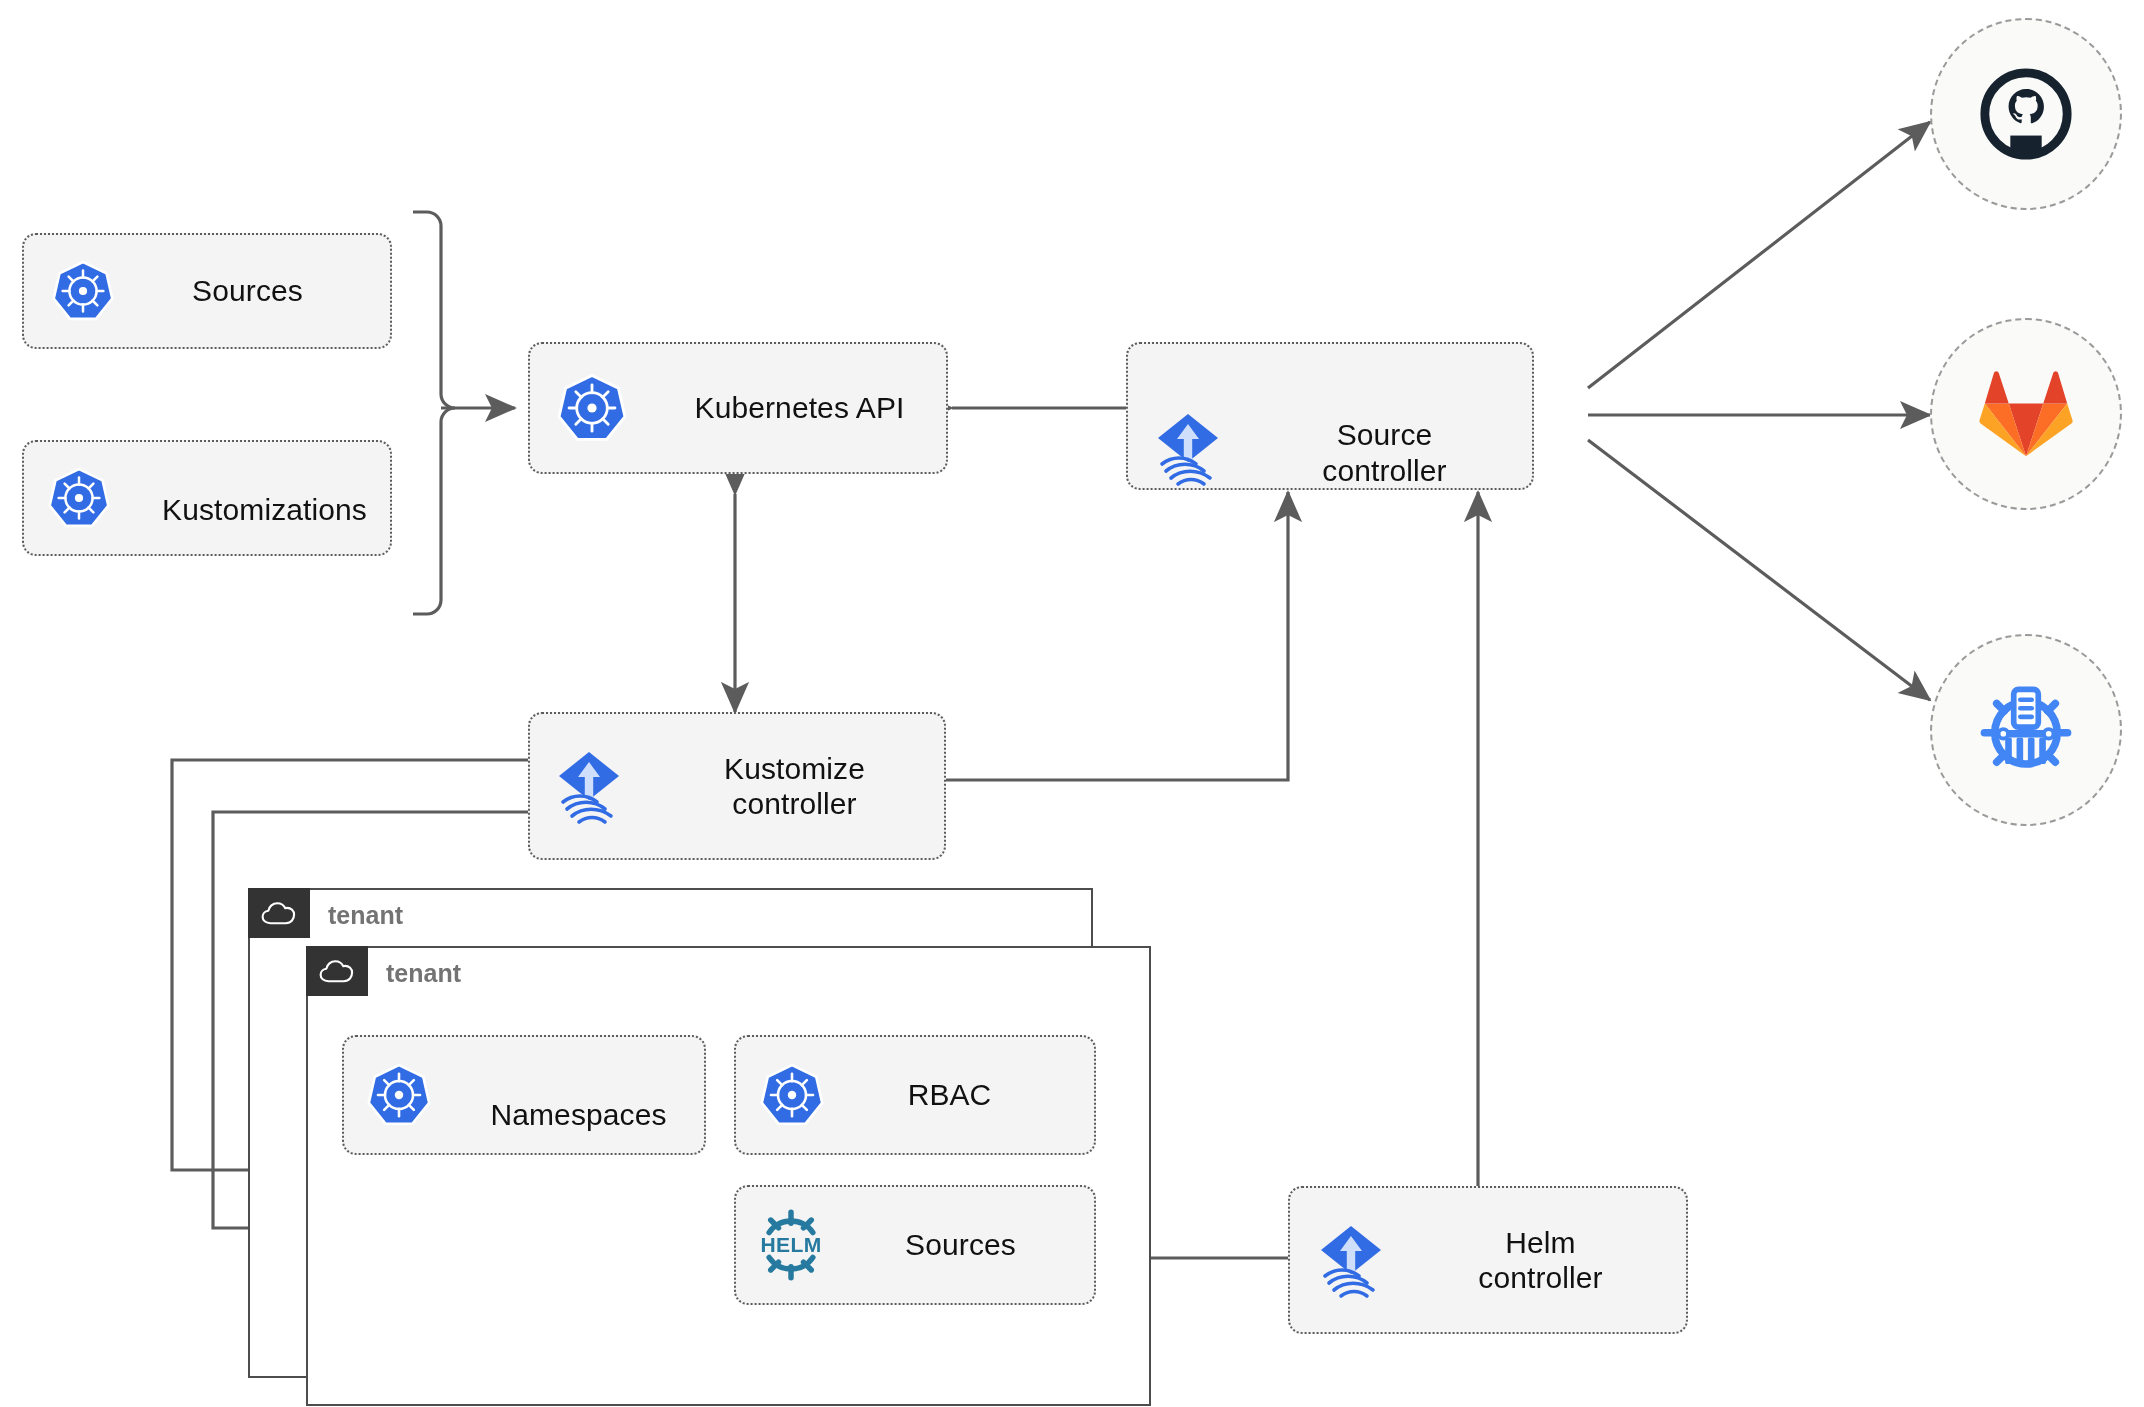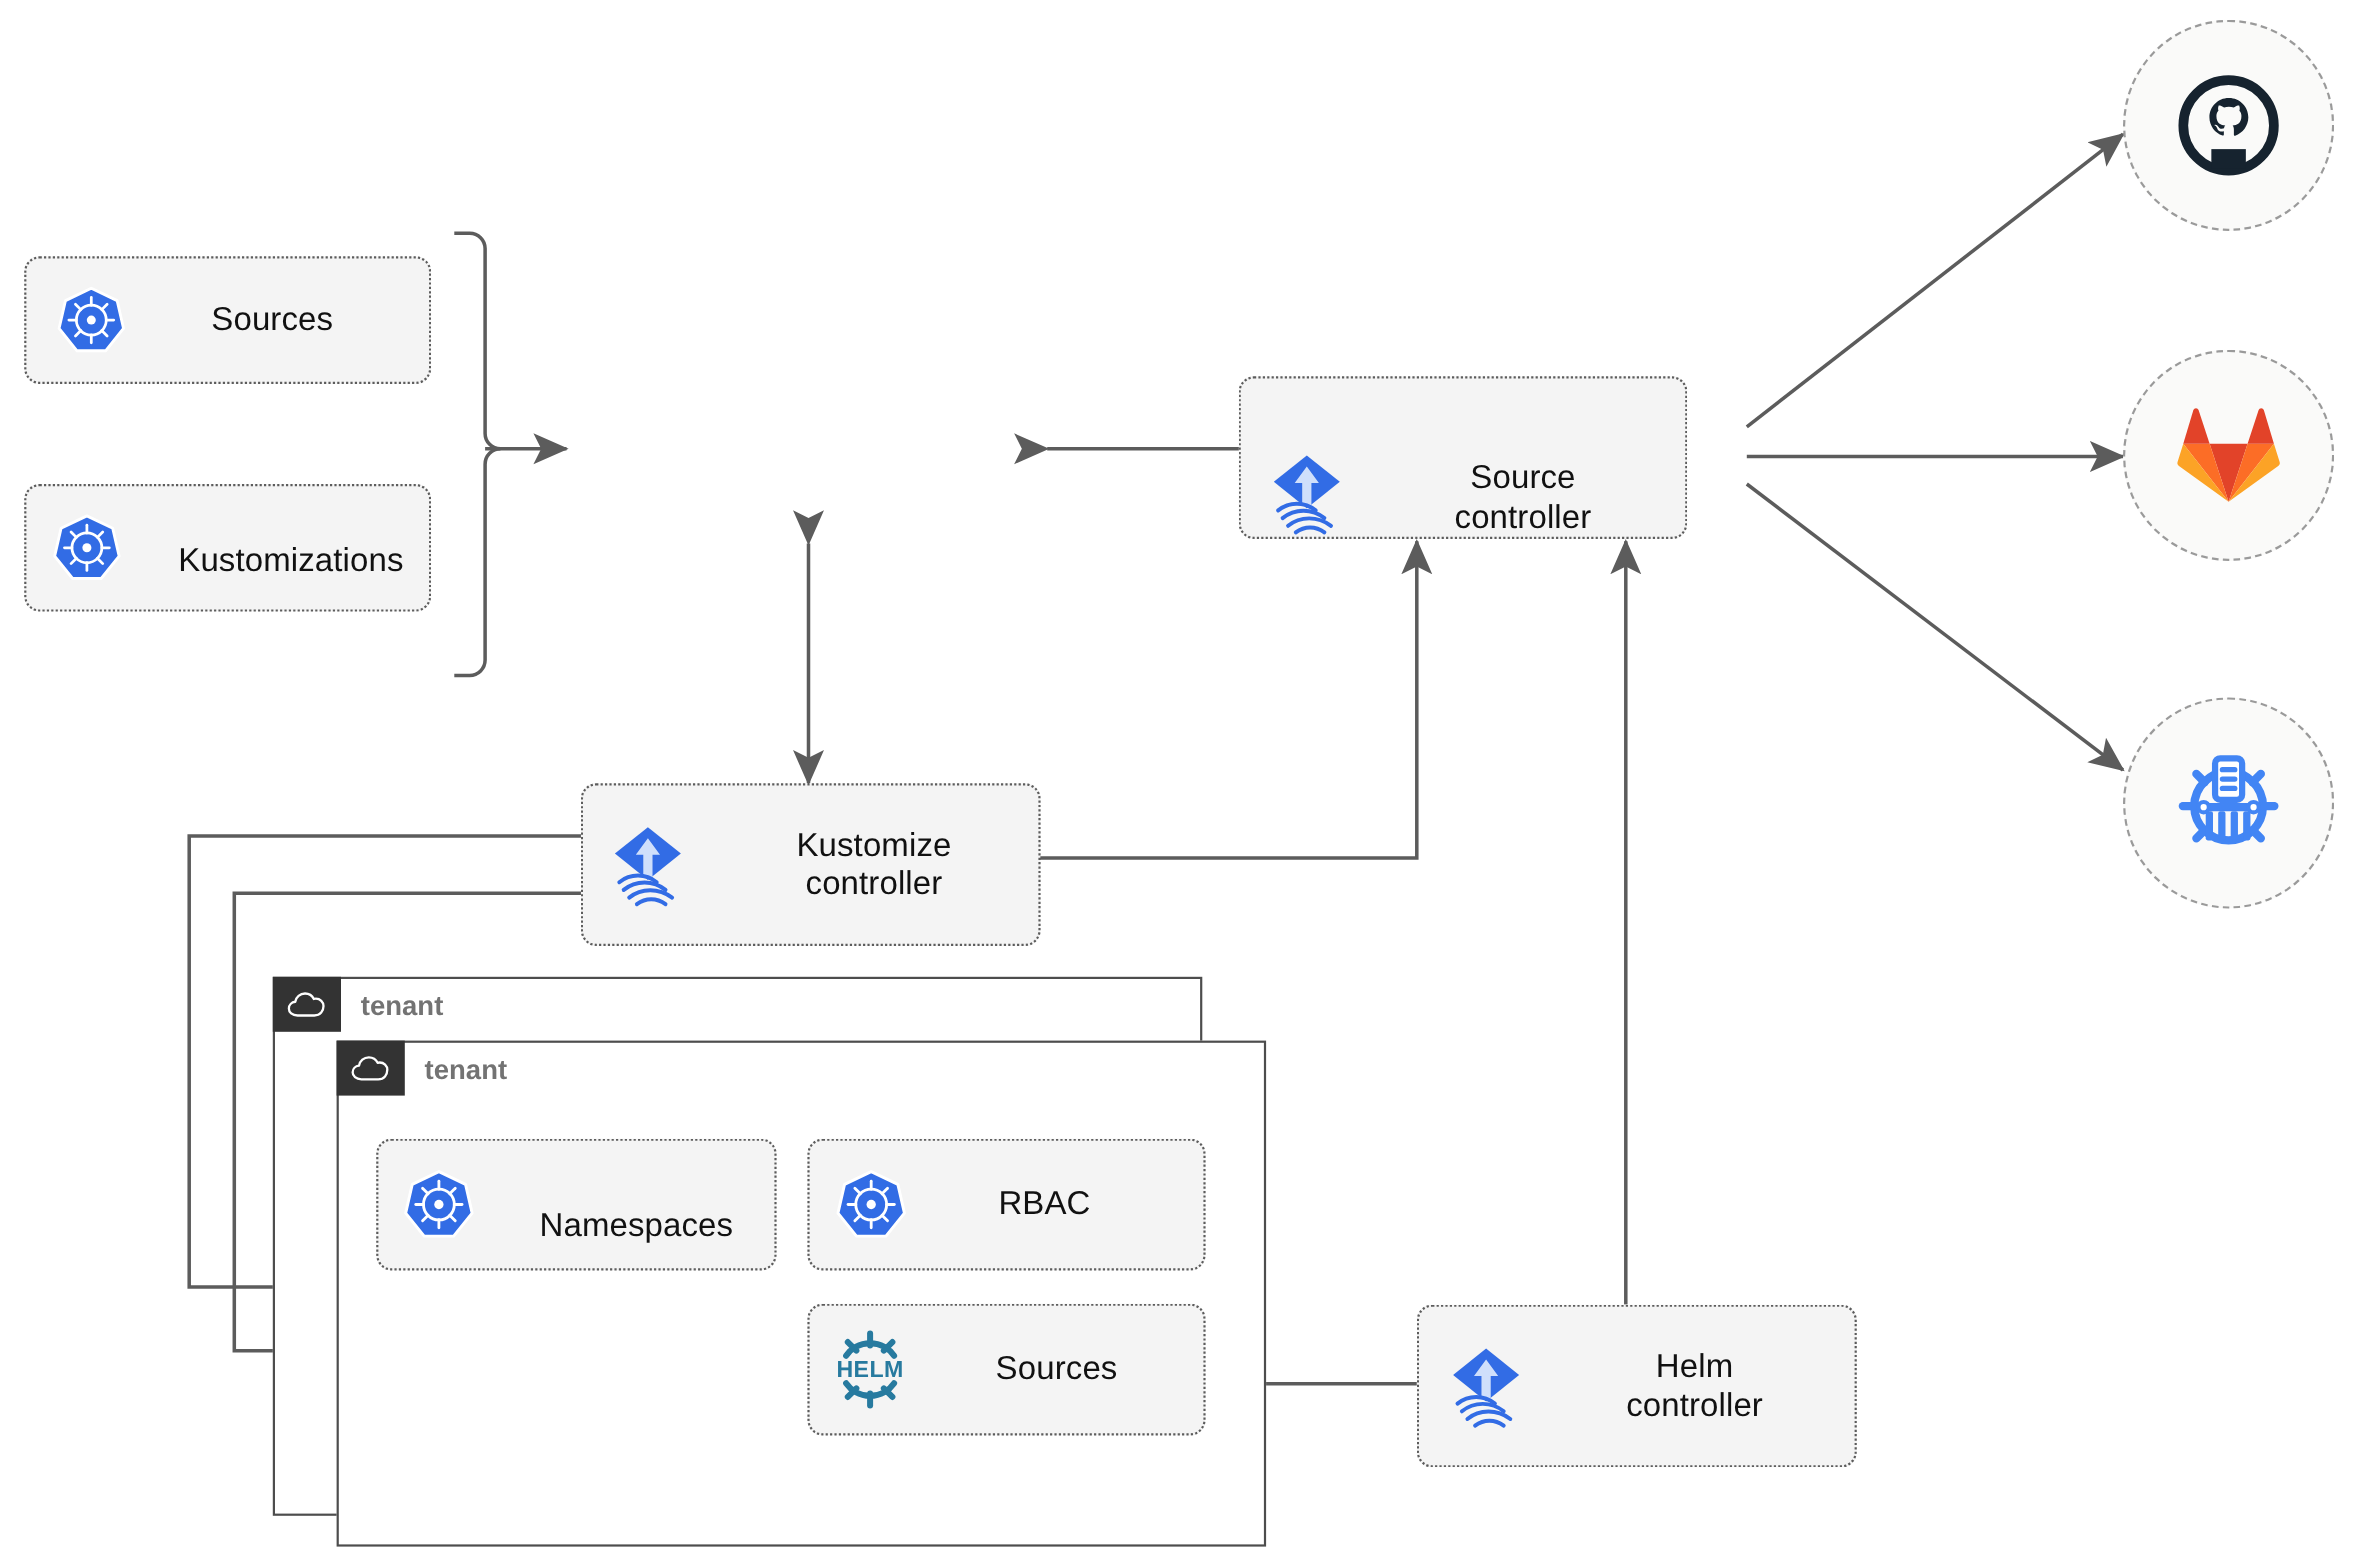--- a/index.html
+++ b/index.html
@@ -178,20 +178,40 @@
           <line x1="41.5" y1="41.5" x2="46.4" y2="46.4"></line>
           <line x1="46.4" y1="17.6" x2="41.5" y2="22.5"></line>
           <line x1="22.5" y1="41.5" x2="17.6" y2="46.4"></line>
         </g>
         <circle cx="32" cy="32" r="4.1" fill="#ffffff"></circle>
       </svg>
     </div>
     <div class="lbl" style="padding-right:18px;margin-top:24px;">Kustomizations</div>
   </div>
 
+  <div class="node" style="left:528px; top:342px; width:420px; height:132px;">
+    <div class="ico" style="width:124px;">
+      <svg width="72" height="72" viewBox="0 0 64 64" aria-hidden="true">
+        <polygon points="32,3 55.5,14.3 61.3,39.6 45,59.9 19,59.9 2.7,39.6 8.5,14.3" fill="#326ce5" stroke="#ffffff" stroke-width="2.6" stroke-linejoin="round"></polygon>
+        <g stroke="#ffffff" stroke-width="2.5" fill="none" stroke-linecap="round">
+          <circle cx="32" cy="32" r="13.6"></circle>
+          <line x1="32" y1="11.4" x2="32" y2="18.6"></line>
+          <line x1="32" y1="45.4" x2="32" y2="52.6"></line>
+          <line x1="11.6" y1="32" x2="18.4" y2="32"></line>
+          <line x1="45.6" y1="32" x2="52.4" y2="32"></line>
+          <line x1="17.6" y1="17.6" x2="22.5" y2="22.5"></line>
+          <line x1="41.5" y1="41.5" x2="46.4" y2="46.4"></line>
+          <line x1="46.4" y1="17.6" x2="41.5" y2="22.5"></line>
+          <line x1="22.5" y1="41.5" x2="17.6" y2="46.4"></line>
+        </g>
+        <circle cx="32" cy="32" r="4.1" fill="#ffffff"></circle>
+      </svg>
+    </div>
+    <div class="lbl" style="padding-right:24px;">Kubernetes API</div>
+  </div>
 
   <div class="node" style="left:1126px; top:342px; width:408px; height:148px;align-items:flex-end;">
     <div class="ico" style="width:120px;">
       <svg width="80" height="80" viewBox="0 0 80 80" aria-hidden="true">
         <polygon points="40,6 70,30 40,54 10,30" fill="#326ce5"></polygon>
         <path d="M40,16 L51,31 L44.2,31 L44.2,52 L35.8,52 L35.8,31 L29,31 Z" fill="#cfdffb"></path>
         <g stroke="#326ce5" stroke-width="3.6" fill="none" stroke-linecap="round">
           <path d="M14,56 C24,48 38,48 48,56"></path>
           <path d="M18,63 C29,54 45,54 56,63"></path>
           <path d="M23,70 C34,61 50,61 62,70"></path>

